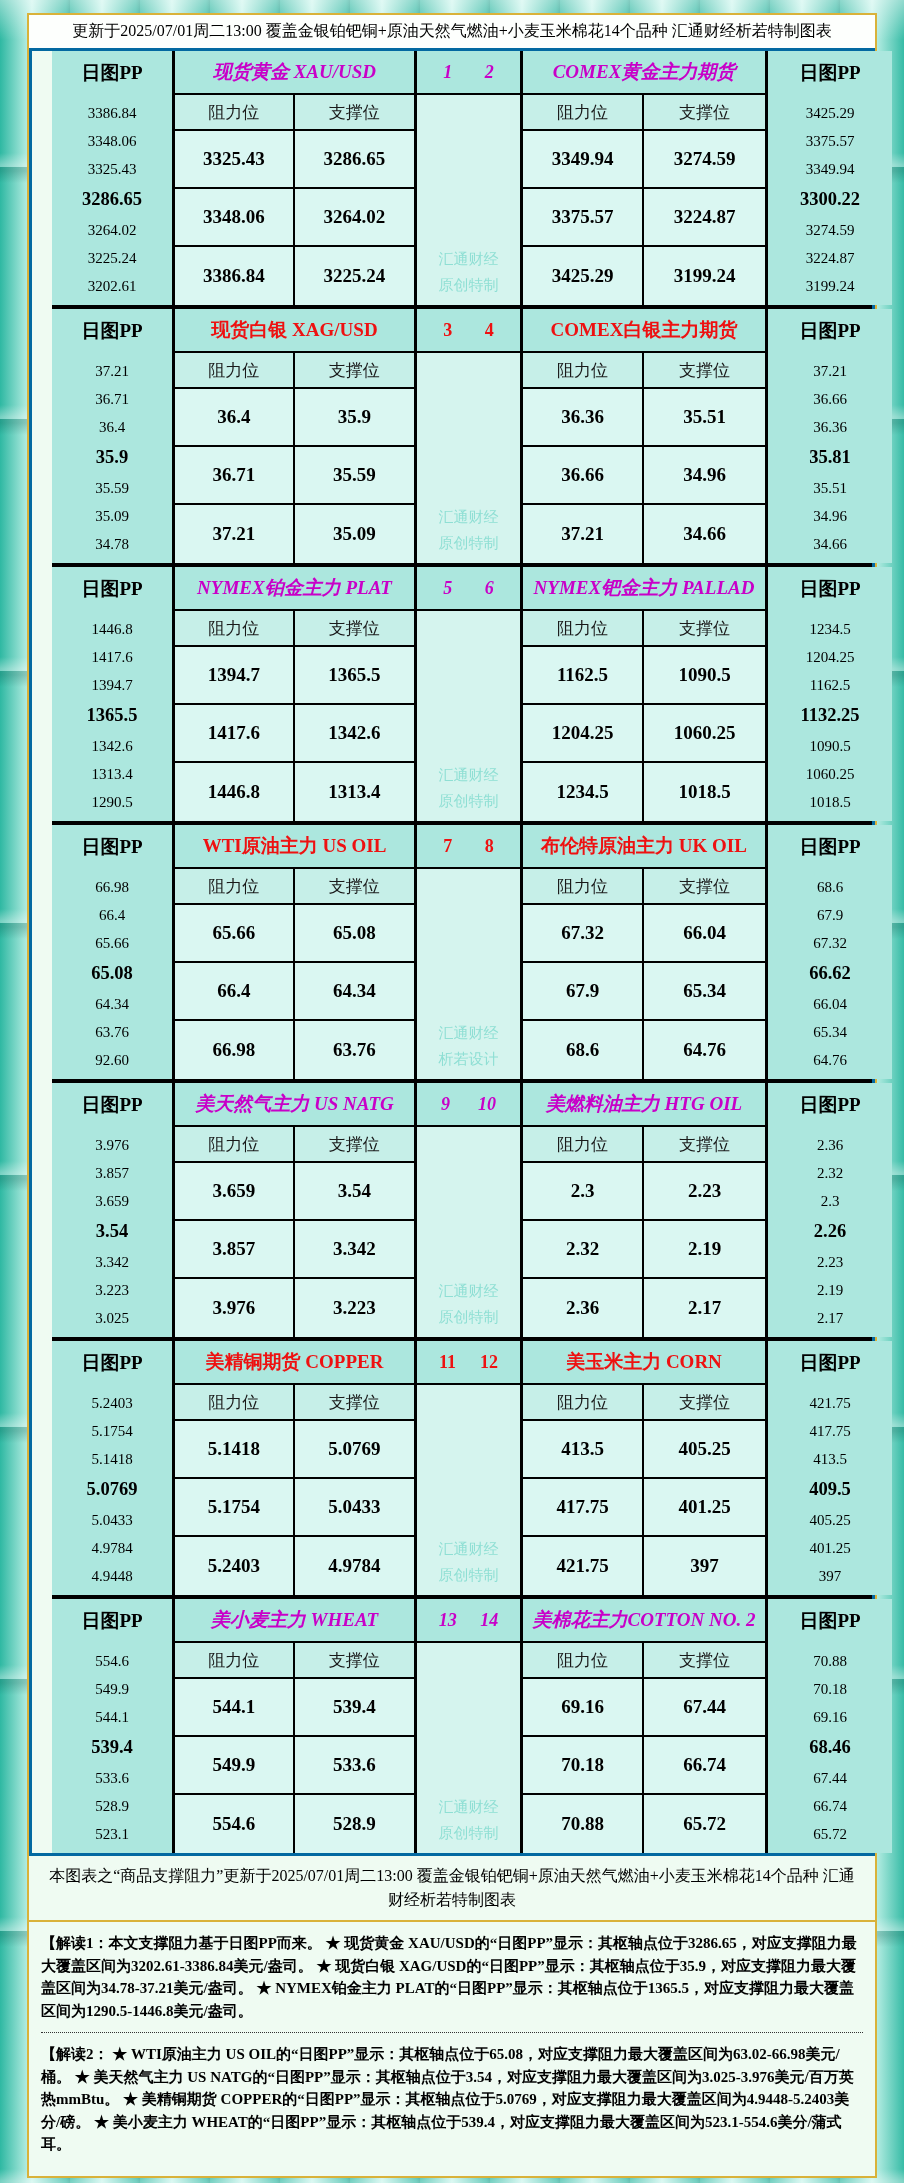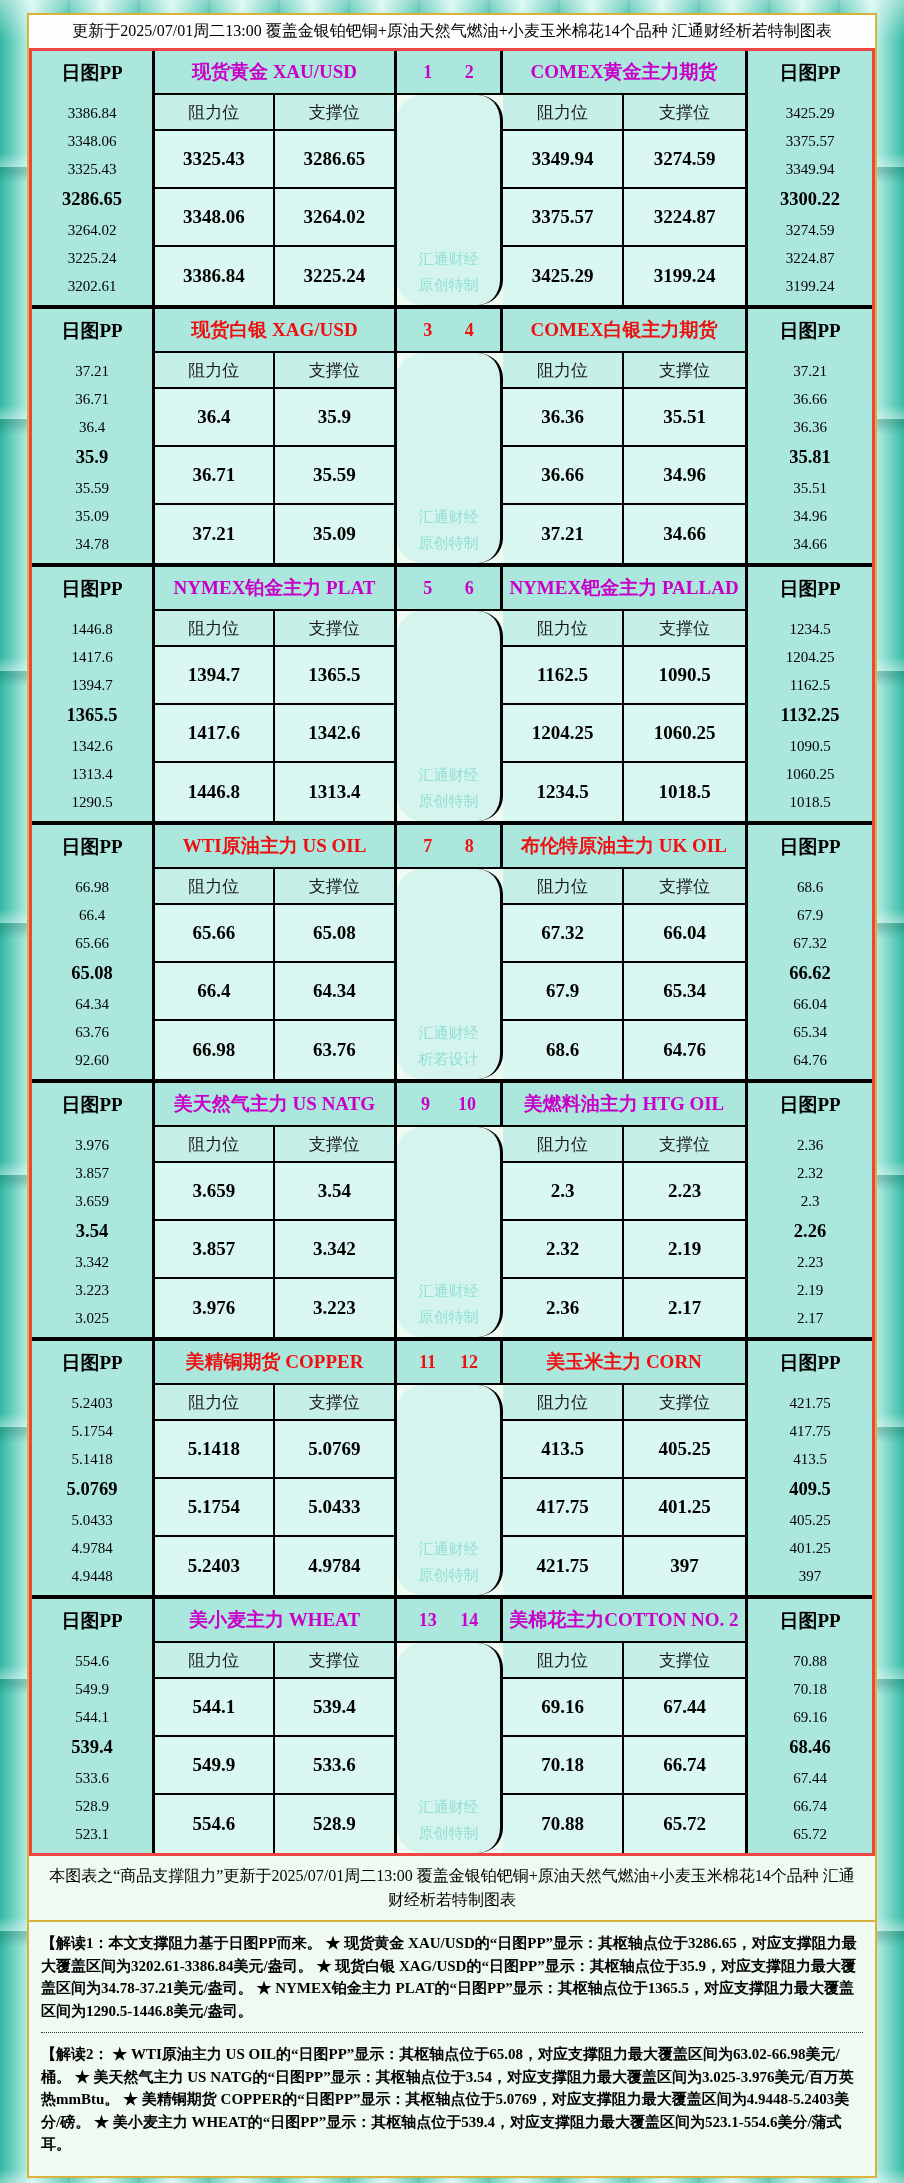--- a/index.html
+++ b/index.html
@@ -16,48 +16,48 @@
   .content{position:absolute;left:27px;top:13px;width:850px;box-sizing:border-box;
     background:var(--pale_bg);border:2px solid var(--gold_border);}
 
   .title-box{height:72px;display:flex;align-items:center;justify-content:center;
     border-bottom:1px solid var(--gold_border);}
   .title-box .t{color:var(--title_red);font-size:29px;font-weight:bold;letter-spacing:1px;}
 
   .subtitle-bar{height:33px;display:flex;align-items:center;justify-content:center;
     background:var(--subtitle_bg);font-size:16px;color:#000;white-space:nowrap;}
 
-  .main-table{border:3px solid #ef4444;}
+  .main-table{border:3px solid #0369a1;padding-left:20px;}
   .section{display:grid;grid-template-columns:123px 242px 106px 245px 124px;
     grid-template-rows:44px 210px;}
   .section + .section{border-top:4px solid #000;}
 
   .hc,.bc{box-sizing:border-box;}
   .c1,.c2,.c3,.c4{border-right:3px solid #000;}
 
   .hc{background:var(--teal_bg);display:flex;align-items:center;justify-content:center;}
   .pp-hdr{font-weight:bold;font-size:19px;color:#000;}
   .name-hdr{font-weight:bold;font-size:19px;border-bottom:2px solid #000;white-space:nowrap;}
   .mid-hdr{justify-content:space-around;border-bottom:2px solid #000;font-weight:bold;font-size:18px;padding:0 10px;}
-  .accent-magenta .name-hdr,.accent-magenta .pair-num{color:var(--accent_magenta);}
+  .accent-magenta .name-hdr,.accent-magenta .pair-num{color:var(--accent_magenta);font-style:italic;}
   .accent-red .name-hdr,.accent-red .pair-num{color:var(--accent_red);}
 
   .ppcol{background:var(--teal_bg);display:flex;flex-direction:column;justify-content:space-around;
     align-items:center;font-size:15px;color:#000;padding:4px 0;}
   .ppcol .pivot{font-size:18.5px;font-weight:bold;}
 
   .subtable{display:grid;grid-template-columns:1fr 1fr;grid-template-rows:36px 58px 58px 58px;}
   .subtable>div{display:flex;align-items:center;justify-content:center;border-bottom:2px solid #000;}
   .subtable>div:nth-child(odd){border-right:2px solid #000;}
   .subtable>div:nth-last-child(-n+2){border-bottom:none;}
   .subtable .th{background:var(--cell_header_bg);font-size:17px;color:#1a1a1a;}
   .subtable .td{background:var(--cell_bg);font-weight:bold;font-size:19px;color:#000;}
 
   .midcol{background:var(--mid_bg);display:flex;flex-direction:column;justify-content:flex-end;
-    align-items:center;gap:7px;padding-bottom:10px;color:var(--watermark_teal);font-size:15px;border-radius:25px;}
+    align-items:center;gap:7px;padding-bottom:10px;color:var(--watermark_teal);font-size:15px;}
 
   .footer-note{padding:8px 14px;text-align:center;font-size:16px;color:#000;background:var(--pale_bg);line-height:1.5;}
 
   .interp-box{border-top:2px solid var(--gold_border);padding:10px 12px 20px;font-size:15px;
     line-height:1.5;color:#000;font-weight:bold;position:relative;background:var(--pale_bg);}
   .interp1{margin:0;padding-bottom:10px;border-bottom:1px dotted #333;}
   .interp2{margin:10px 0 0;}
 </style>
 </head>
 <body>

